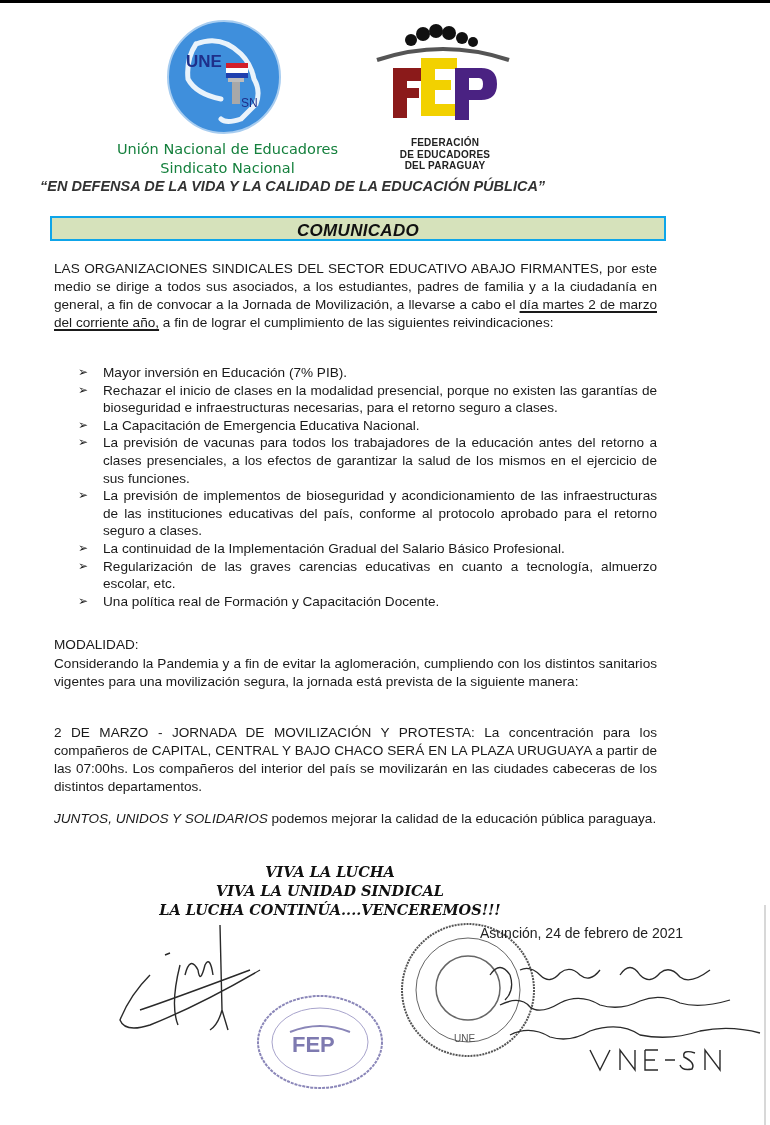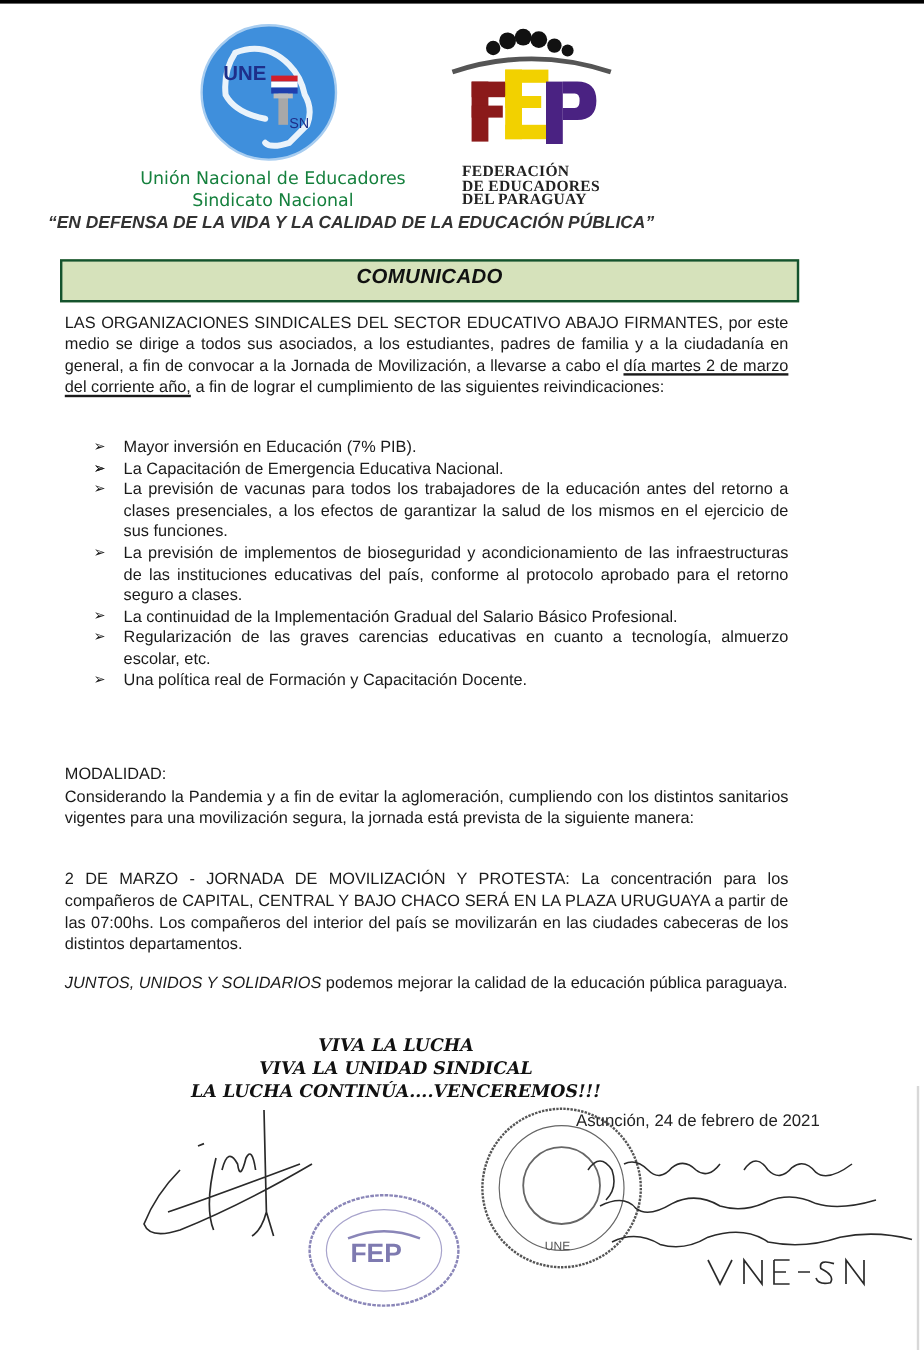--- a/index.html
+++ b/index.html
@@ -6,28 +6,28 @@
   html, body { width: 770px; height: 1125px; background: #ffffff; overflow: hidden; }
   body { position: relative; font-family: "Liberation Sans", sans-serif; color: #1a1a1a; }
   .topbar { position: absolute; left: 0; top: 0; width: 770px; height: 3px; background: #000; }
   .rightedge { position: absolute; left: 764px; top: 905px; width: 2px; height: 220px; background: #d8d8d8; }
 
   
   .une-logo { position: absolute; left: 166px; top: 19px; width: 116px; height: 116px; }
   .une-caption { position: absolute; left: 100px; top: 140px; width: 255px; text-align: center;
     font-family: "DejaVu Sans", sans-serif; font-size: 14.5px; line-height: 19px; color: #15803d; }
   .fep-logo { position: absolute; left: 373px; top: 20px; width: 140px; height: 110px; }
-  .fep-caption { position: absolute; left: 385px; top: 137px; width: 120px; 
-    font-family: Liberation Serif, serif; font-weight: bold; font-size: 13px; line-height: 11.5px; color: #222; letter-spacing: 0.2px; }
+  .fep-caption { position: absolute; left: 385px; top: 137px; width: 120px; text-align: center;
+    font-family: Liberation Sans, sans-serif; font-weight: bold; font-size: 10px; line-height: 11.5px; color: #222; letter-spacing: 0.2px; }
   .motto { position: absolute; left: 40px; top: 178px; width: 690px; text-align: left;
     font-style: italic; font-weight: bold; font-size: 14.5px; color: #333; }
 
   
-  .banner { position: absolute; left: 50px; top: 216px; width: 616px; height: 36px;
-    background: #d6e2bb; border: 2px solid #14532d; text-align: center; }
+  .banner { position: absolute; left: 50px; top: 216px; width: 616px; height: 25px;
+    background: #d6e2bb; border: 2px solid #0ea5e9; text-align: center; }
   .banner span { font-style: italic; font-weight: bold; font-size: 17px; line-height: 26px; color: #111; letter-spacing: 0.3px; }
 
   .body-text { position: absolute; left: 54px; width: 603px; font-size: 13.6px; line-height: 18px; color: #1a1a1a; text-align: justify; }
   .p1 { top: 260px; }
   .p1 b { font-weight: normal; }
   .underline { text-decoration: underline; text-decoration-thickness: 2px; text-underline-offset: 2px; }
 
   .list { position: absolute; left: 78px; top: 364px; width: 579px; list-style: none; }
   .list li { position: relative; padding-left: 25px; font-size: 13.6px; line-height: 17.6px; text-align: justify; }
   .list li .bullet { position: absolute; left: 0; top: 0; font-size: 12px; }
@@ -98,21 +98,21 @@
 <div class="motto">“EN DEFENSA DE LA VIDA Y LA CALIDAD DE LA EDUCACIÓN PÚBLICA”</div>
 
 <div class="banner">
   <span>COMUNICADO</span>
 </div>
 
 <p class="body-text p1"><b>LAS ORGANIZACIONES SINDICALES DEL SECTOR EDUCATIVO ABAJO FIRMANTES,</b><span> por este medio se dirige a todos sus asociados, a los estudiantes, padres de familia y a la ciudadanía en general, a fin de convocar a la </span><b>Jornada de Movilización,</b><span> a llevarse a cabo el </span><span class="underline">día martes 2 de marzo del corriente año,</span><span> a fin de lograr el cumplimiento de las siguientes reivindicaciones:</span></p>
 
 <ul class="list">
   <li><span class="bullet">➢</span><span>Mayor inversión en Educación (7% PIB).</span></li>
-  <li><span class="bullet">➢</span></li>
+  <li><span class="bullet">➢</span><span>Rechazar el inicio de clases en la modalidad presencial, porque no existen las garantías de bioseguridad e infraestructuras necesarias, para el retorno seguro a clases.</span></li>
   <li><span class="bullet">➢</span><span>La Capacitación de Emergencia Educativa Nacional.</span></li>
   <li><span class="bullet">➢</span><span>La previsión de vacunas para todos los trabajadores de la educación antes del retorno a clases presenciales, a los efectos de garantizar la salud de los mismos en el ejercicio de sus funciones.</span></li>
   <li><span class="bullet">➢</span><span>La previsión de implementos de bioseguridad y acondicionamiento de las infraestructuras de las instituciones educativas del país, conforme al protocolo aprobado para el retorno seguro a clases.</span></li>
   <li><span class="bullet">➢</span><span>La continuidad de la Implementación Gradual del Salario Básico Profesional.</span></li>
   <li><span class="bullet">➢</span><span>Regularización de las graves carencias educativas en cuanto a tecnología, almuerzo escolar, etc.</span></li>
   <li><span class="bullet">➢</span><span>Una política real de Formación y Capacitación Docente.</span></li>
 </ul>
 
 <div class="modalidad-title">MODALIDAD:</div>
 <p class="body-text p2">Considerando la Pandemia y a fin de evitar la aglomeración, cumpliendo con los distintos sanitarios vigentes para una movilización segura, la jornada está prevista de la siguiente manera:</p>

